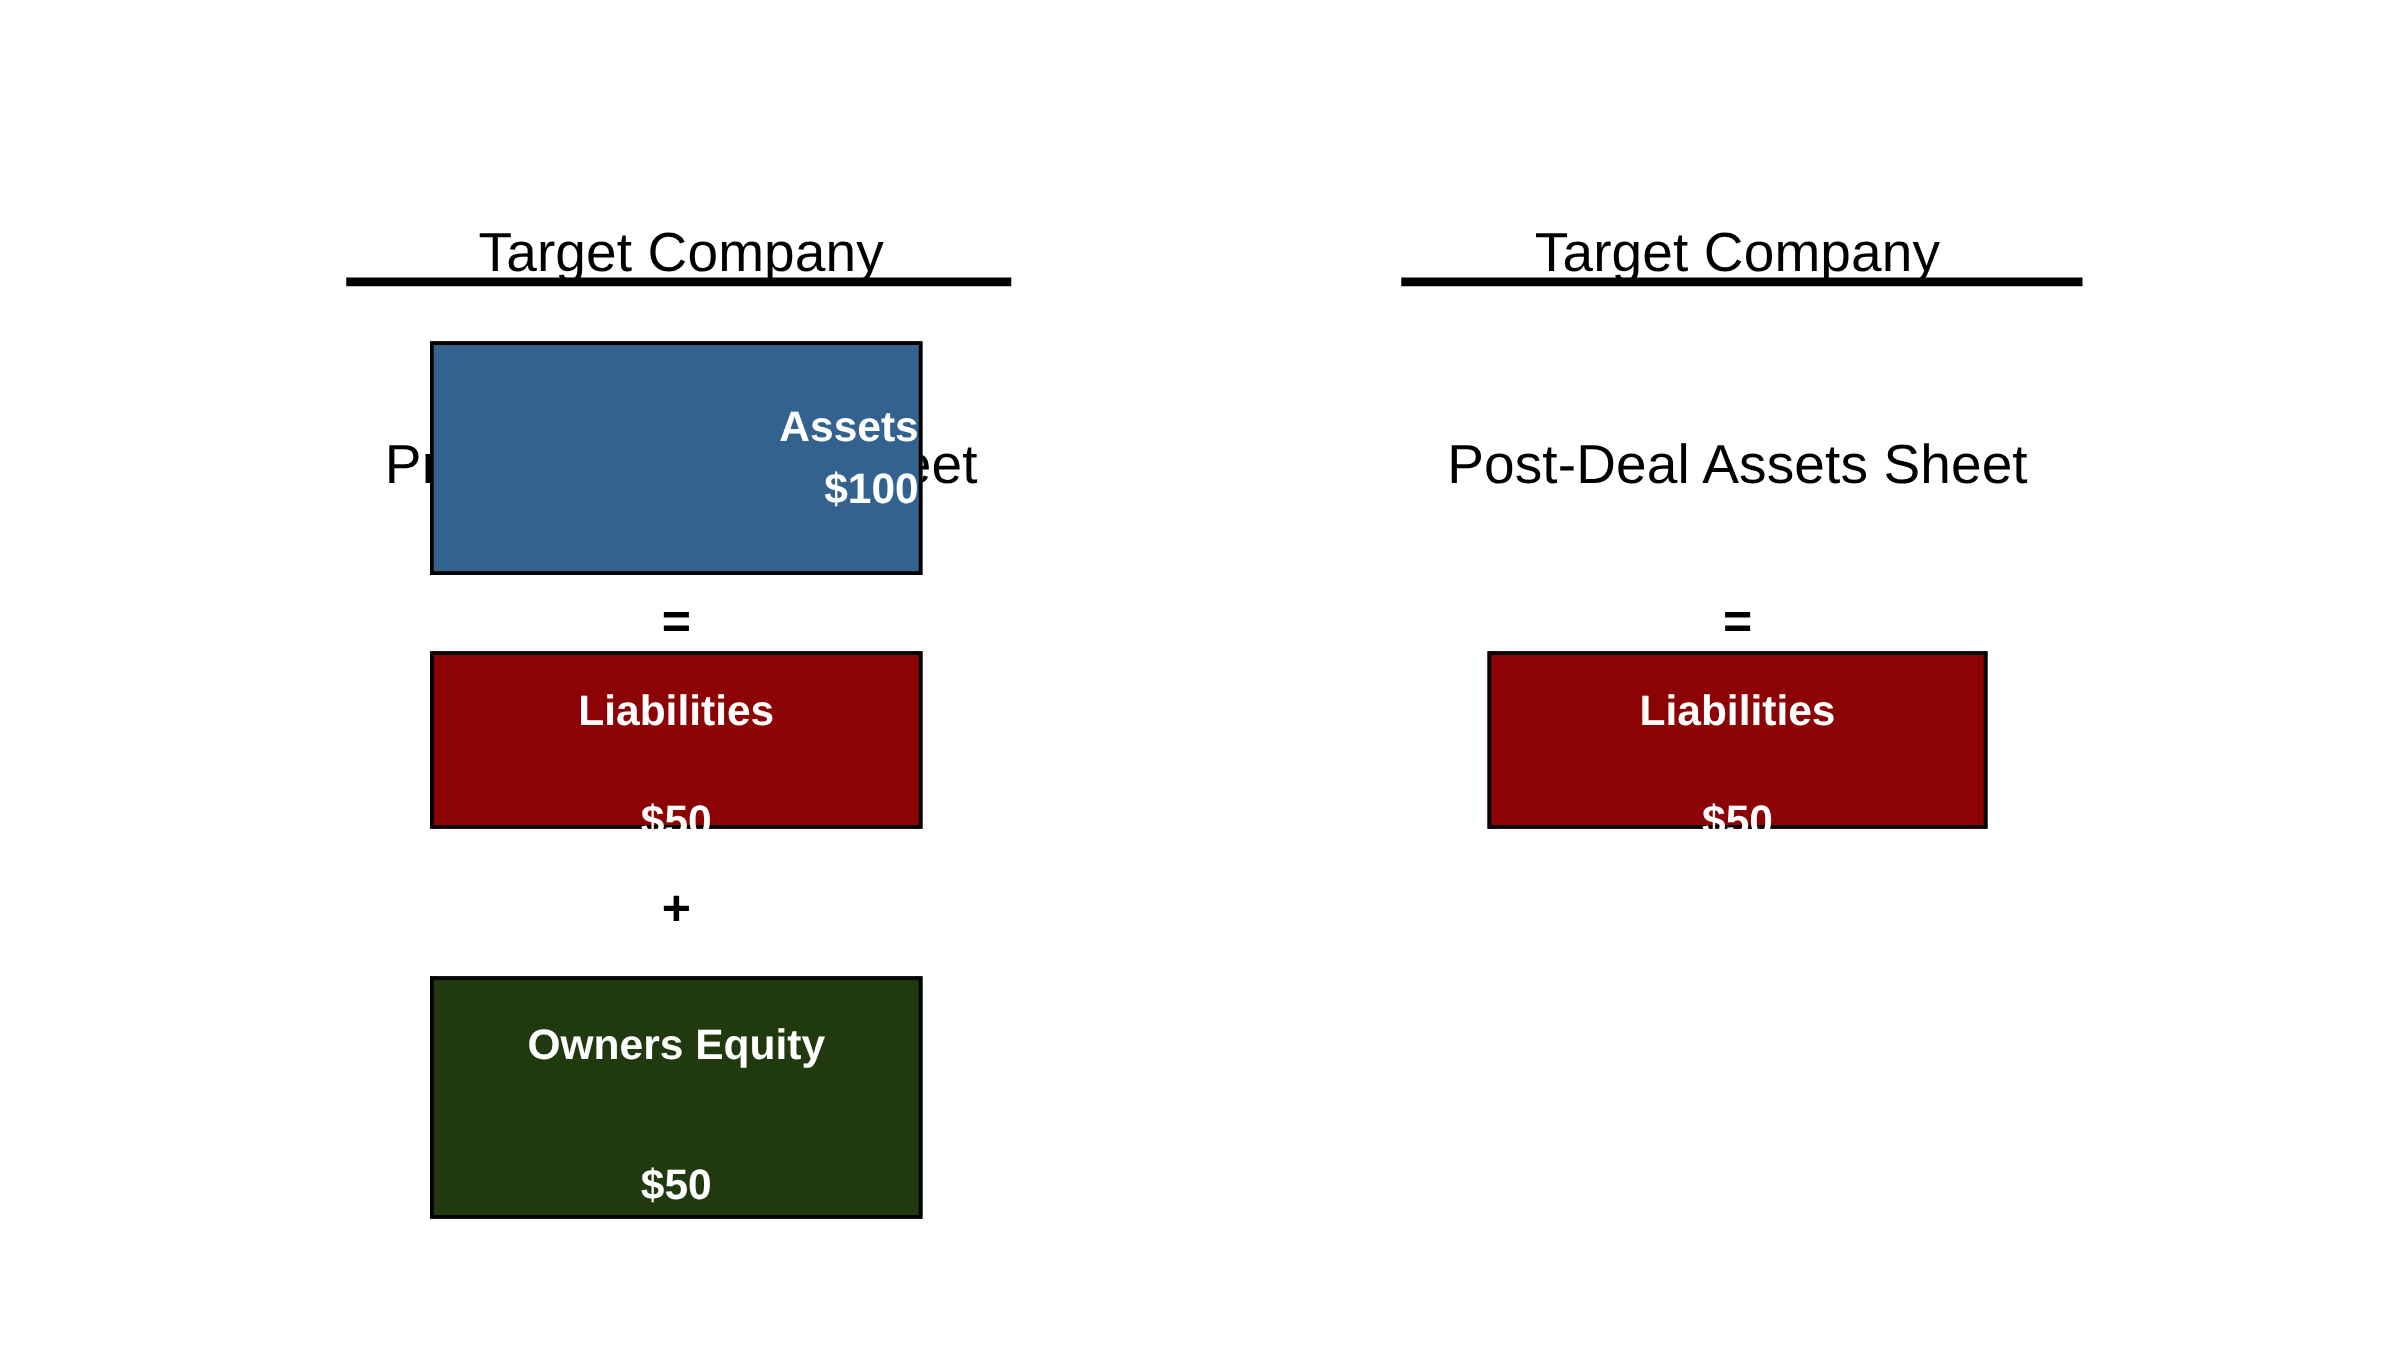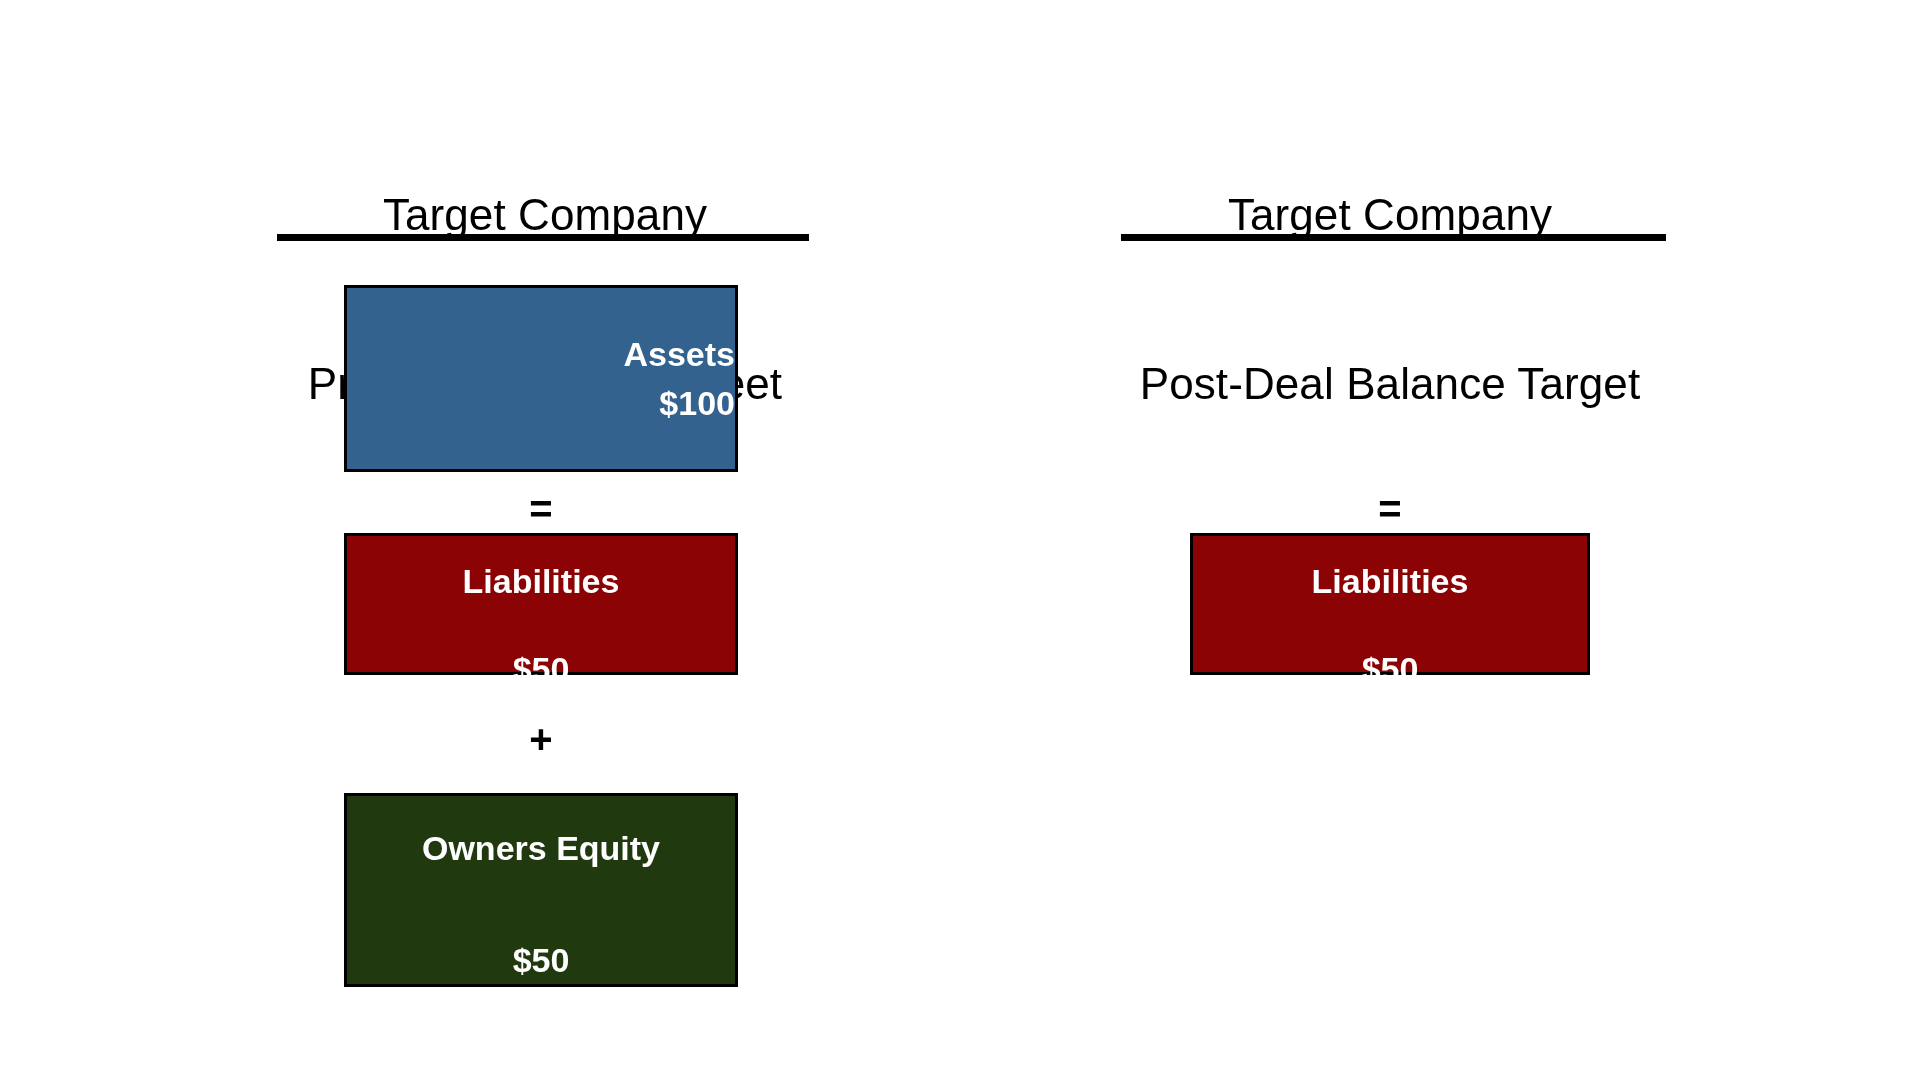--- a/index.html
+++ b/index.html
@@ -18,21 +18,21 @@
   #slide {
     position: relative;
     width: 1920px;
     height: 1080px;
     background: #ffffff;
   }
 
   
   .panel {
     position: absolute;
-    top: 12px;
+    top: 0;
     height: 784px;
   }
   #panel-pre  { left: 230px;  width: 630px; }
   #panel-post { left: 1075px; width: 630px; }
 
   
   .panel-title {
     position: absolute;
     top: 62px;
     left: 0;
@@ -144,21 +144,21 @@
       <span class="box-label">Owners Equity</span>
       <span class="box-value">$50</span>
     </div>
 
   </div>
 
   <div class="panel" id="panel-post">
 
     <div class="panel-title">
       <span class="title-line">Target Company</span>
-      <span class="title-line">Post-Deal Balance Target</span>
+      <span class="title-line">Post-Deal Assets Sheet</span>
     </div>
 
     <div class="title-rule" id="rule-post"></div>
 
     <div class="operator" id="op-equals-post">=</div>
 
     <div class="eq-box box-liabilities" id="box-liabilities-post">
       <span class="box-label">Liabilities</span>
       <span class="box-value">$50</span>
     </div>

